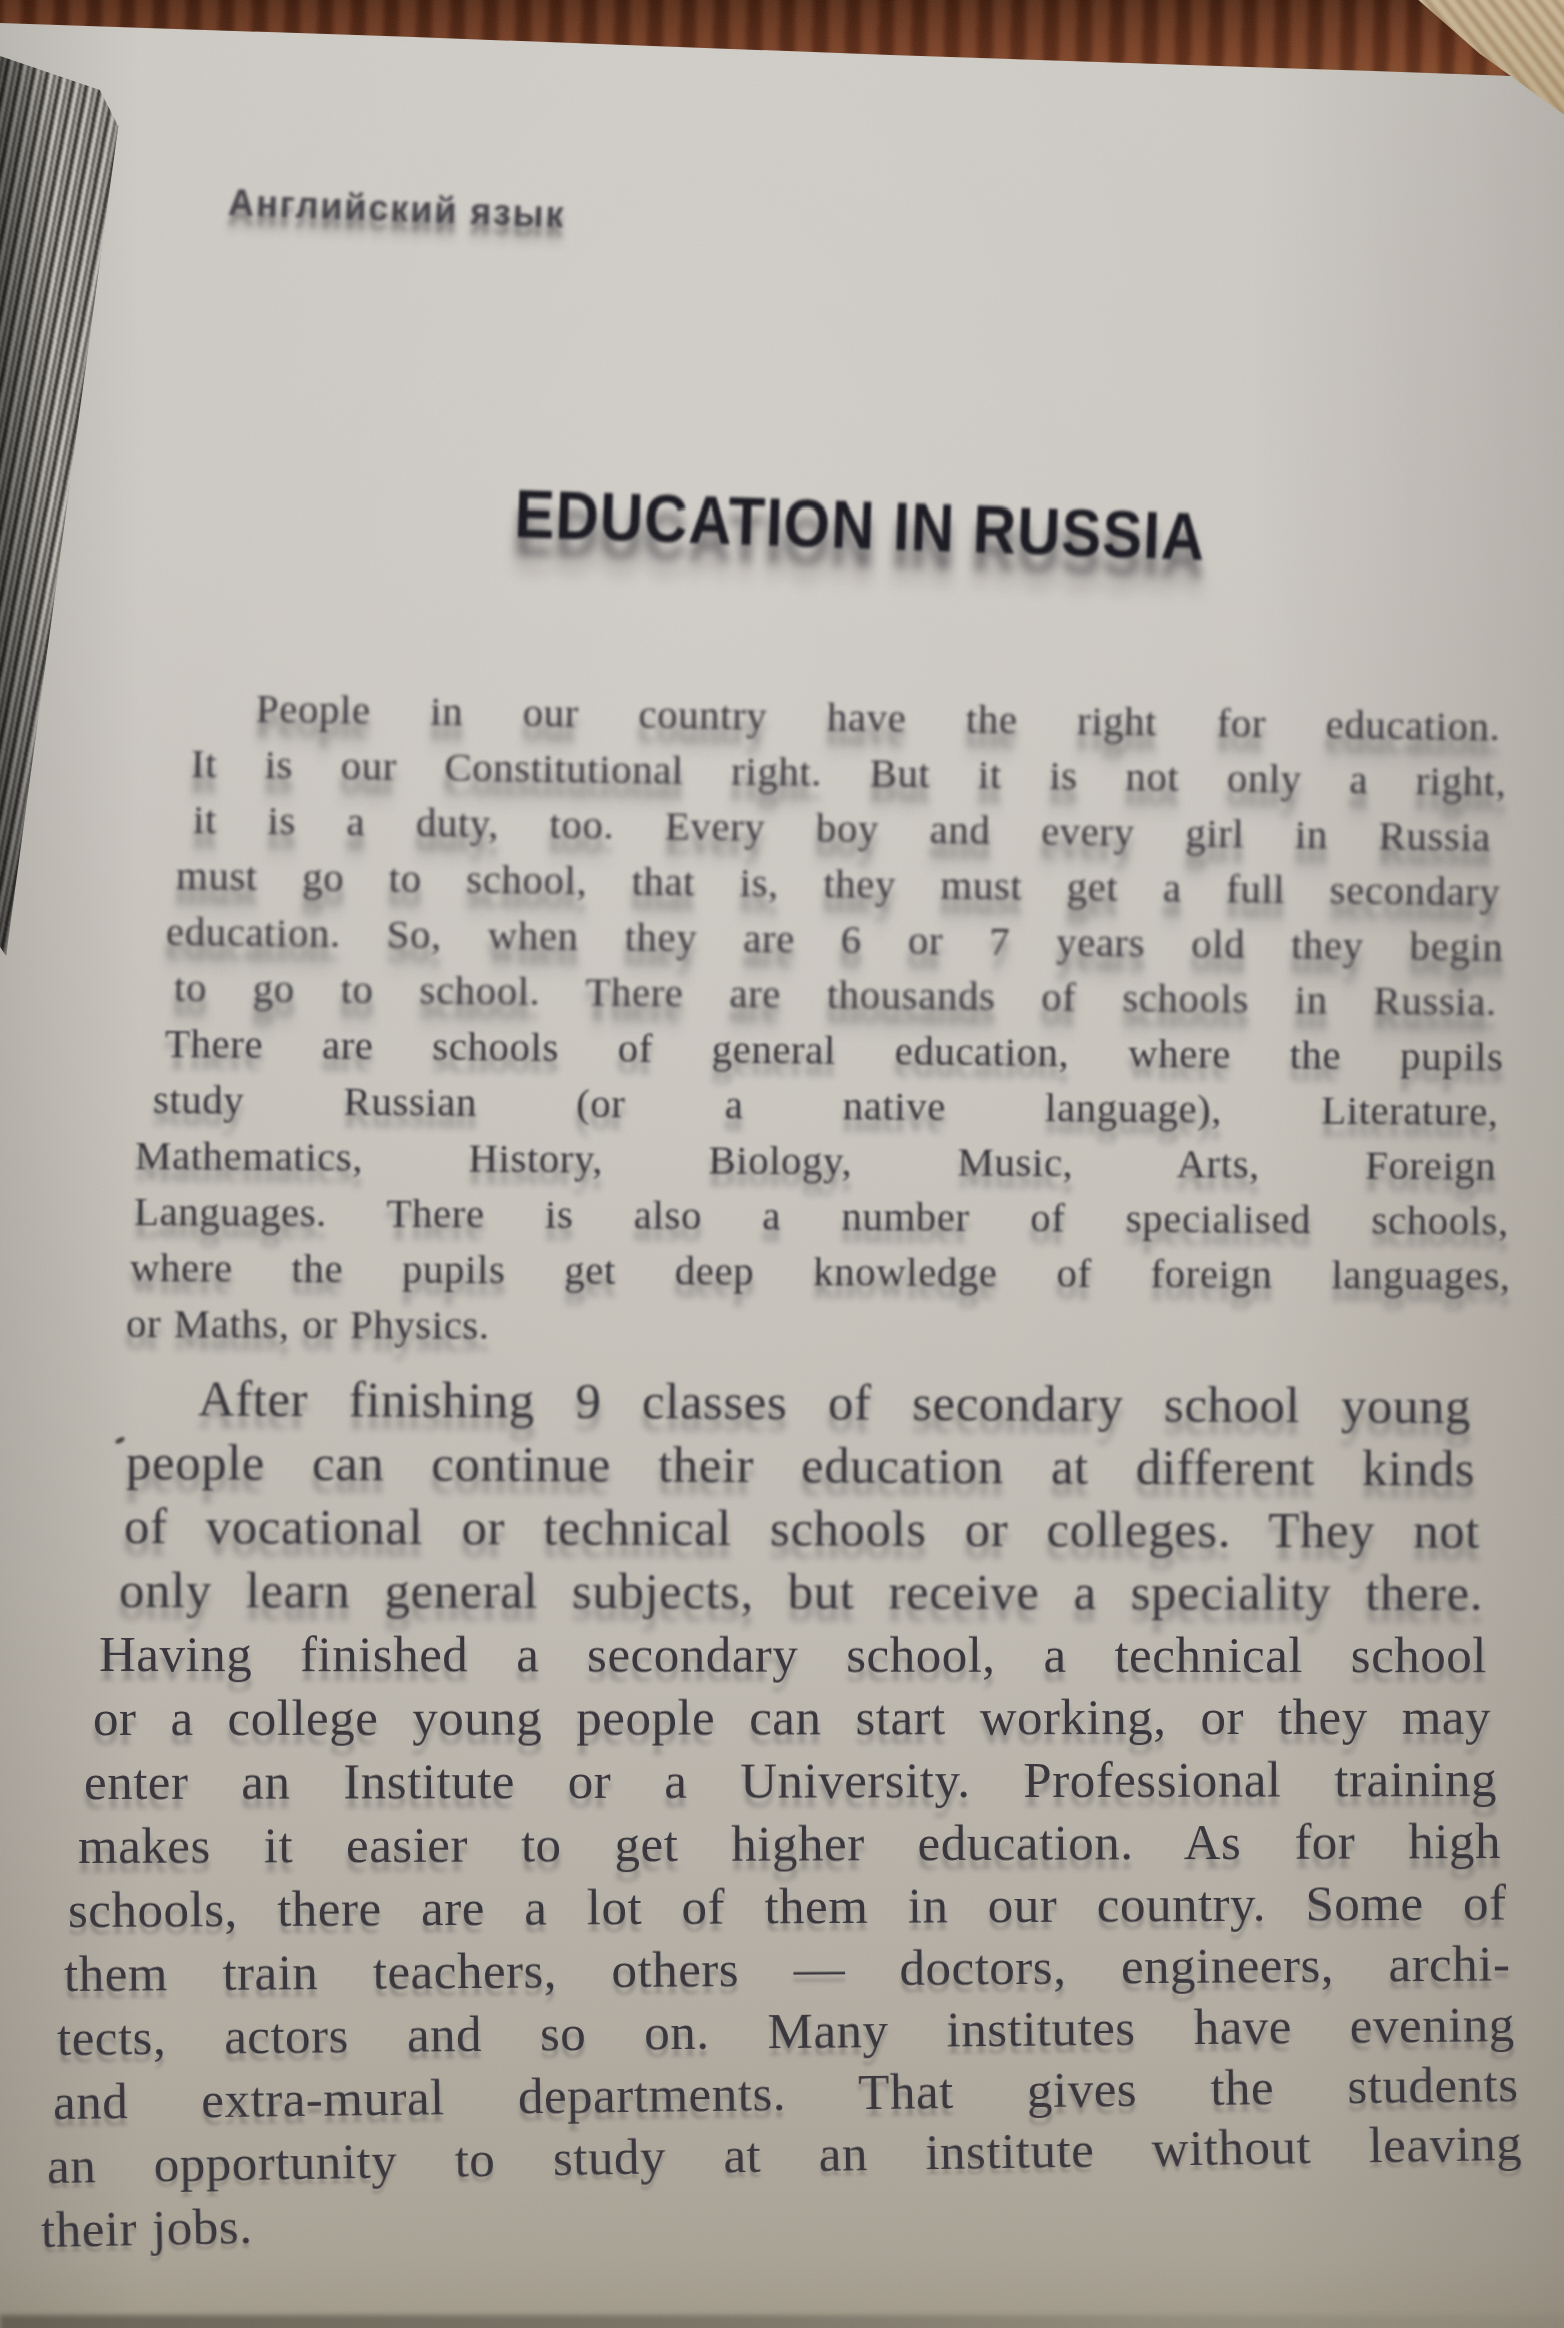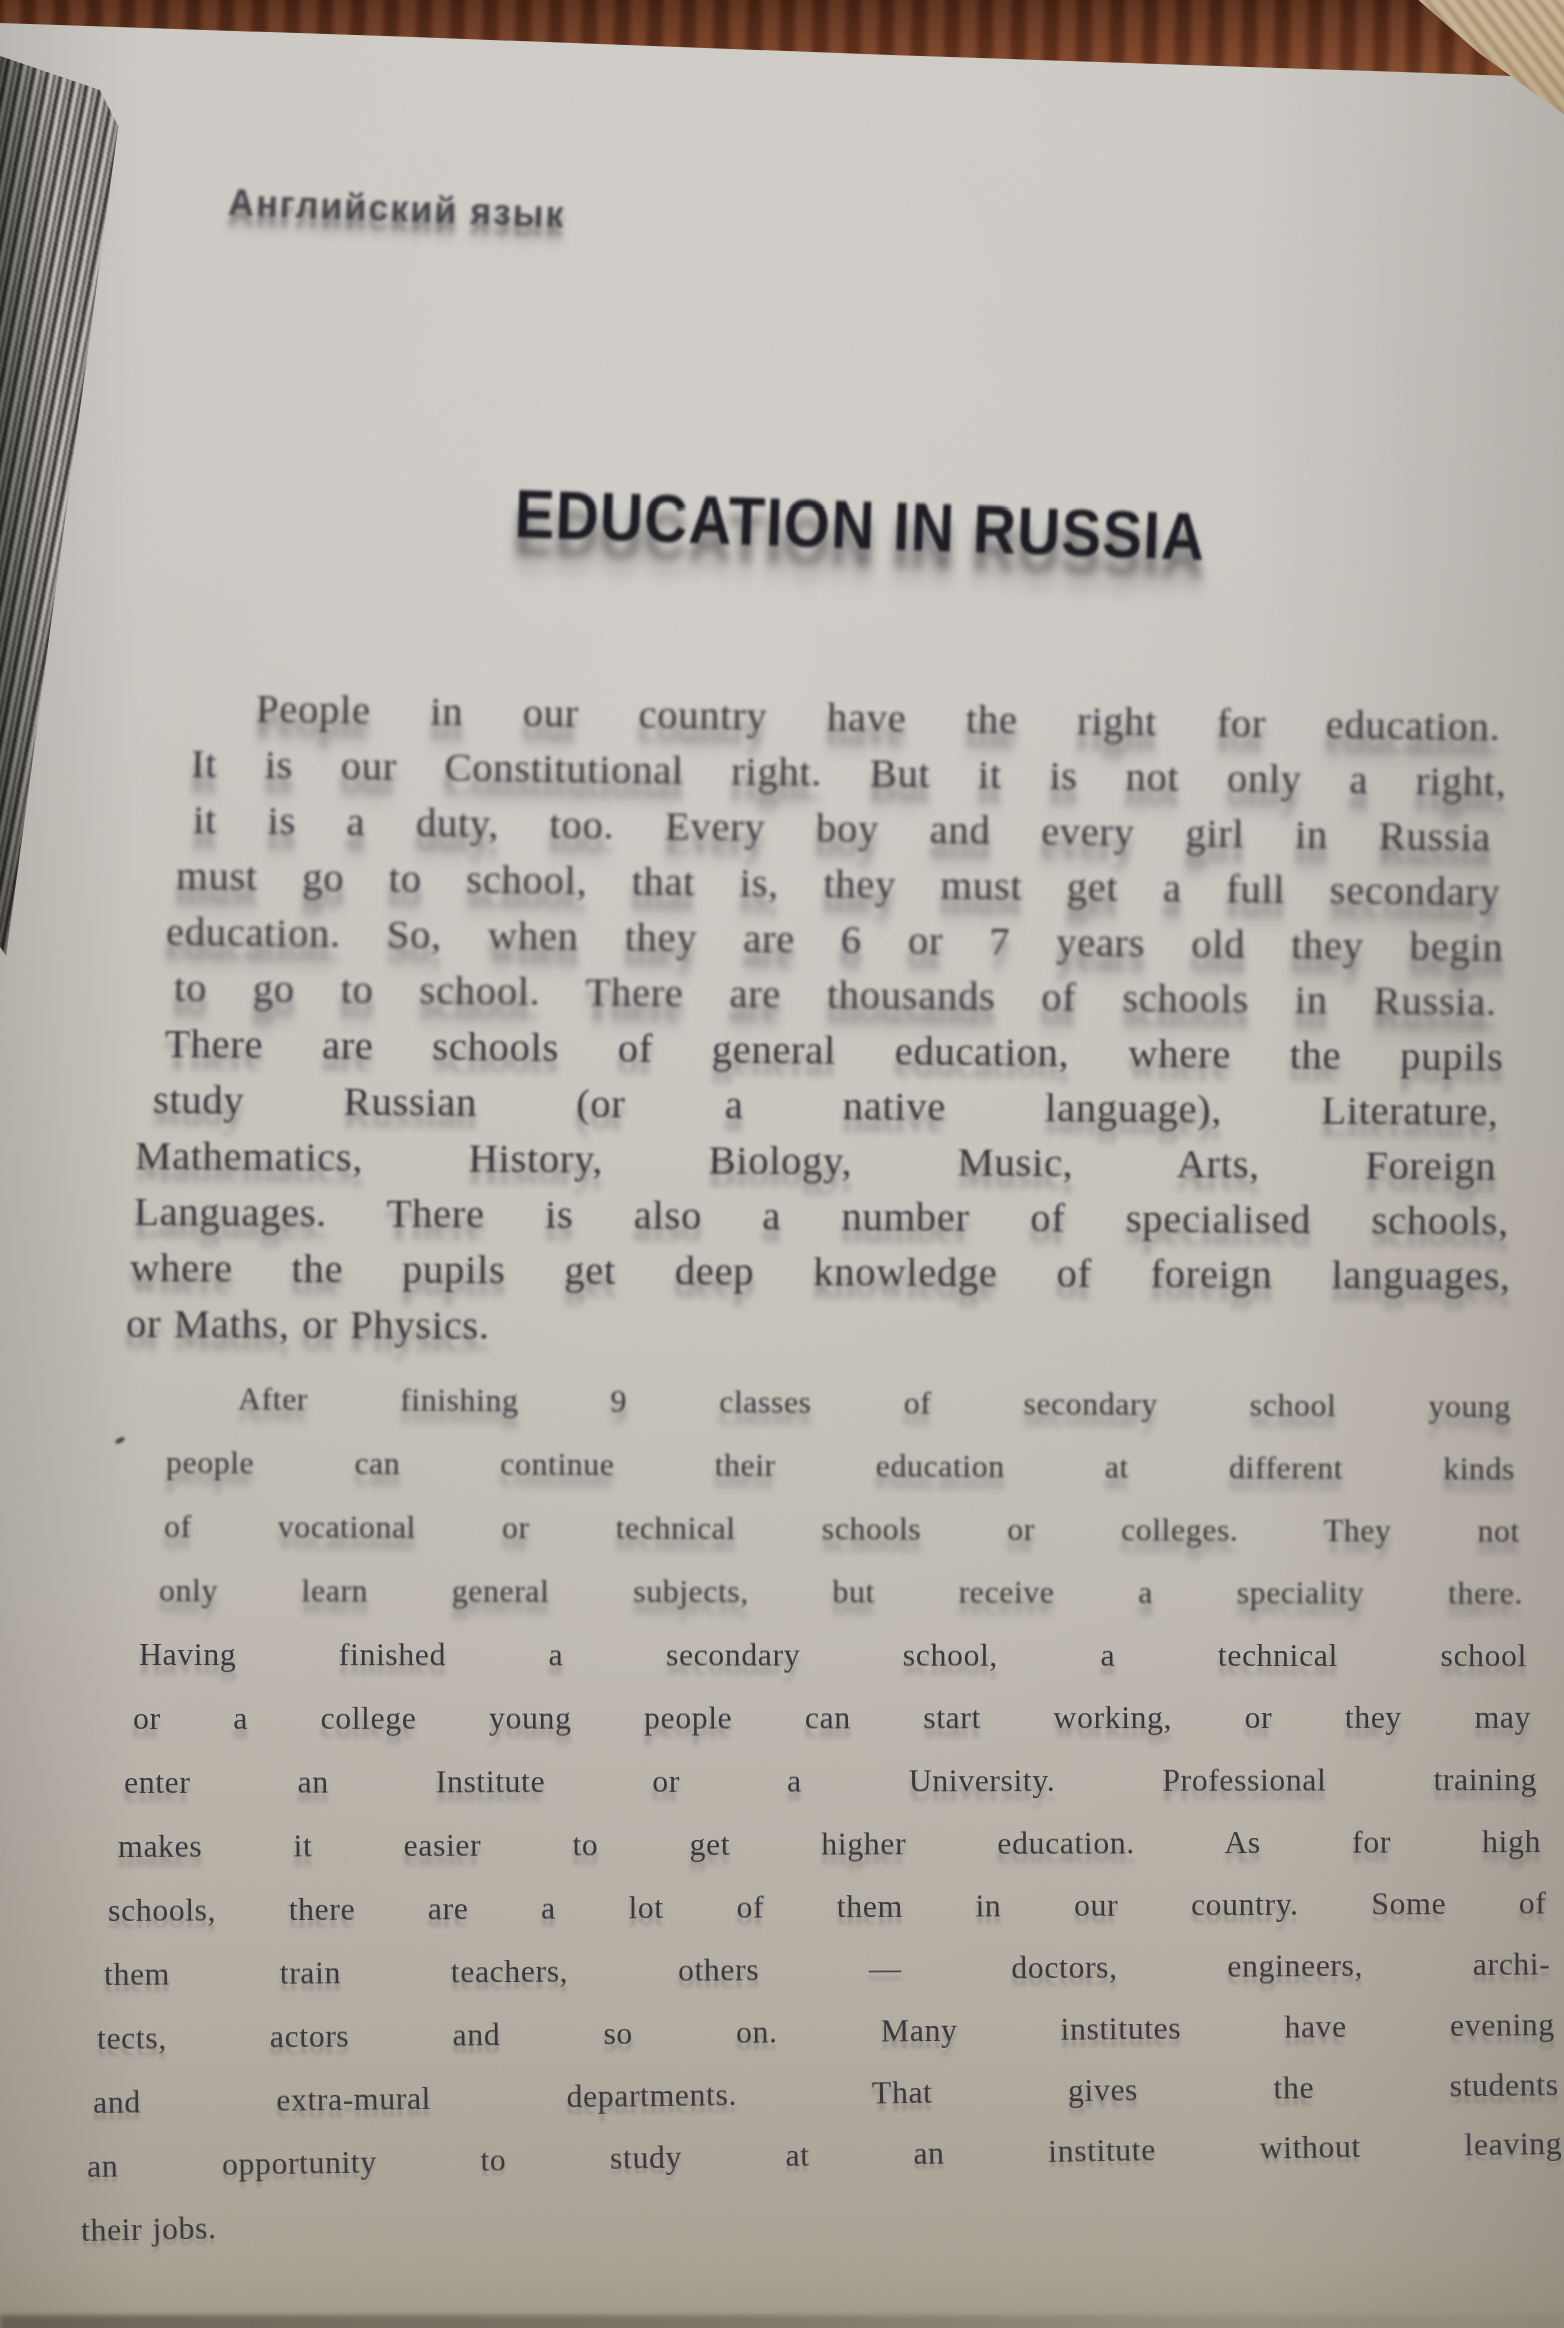--- a/index.html
+++ b/index.html
@@ -70,21 +70,21 @@
     font-family:"Liberation Sans", sans-serif;
     font-weight:bold;font-size:60px;letter-spacing:1px;
     color:#191820;text-align:center;white-space:nowrap;
     transform:rotate(1.9deg) scale(1,1.1);transform-origin:left top;
     filter:blur(1.3px);
     text-shadow:0 16.5px 8.7px rgba(28,27,34,0.5), 0 31px 15.5px rgba(28,27,34,0.2);
   }
 
   .para{position:absolute;color:#36343a;}
   .para1{left:116px;top:679px;width:1402px;font-size:41px;line-height:56px;}
-  .para2{left:39px;top:1366px;width:1485px;font-size:32px;line-height:64px;margin-left:40px;}
+  .para2{left:39px;top:1366px;width:1485px;font-size:51px;line-height:64px;}
   .line{
     text-align:justify;text-align-last:justify;
     word-spacing:1.9px;letter-spacing:0.5px;white-space:normal;
     margin-left:var(--ml,0px);margin-right:var(--mr,0px);
     transform:rotate(var(--rot,0deg));transform-origin:left center;
   }
   .line.indent{text-indent:70px;}
   .line.last{text-align-last:left;}
   
   .g1{filter:blur(1.5px); text-shadow:0 13.6px 7.8px rgba(40,40,46,0.5), 0 25px 11.6px rgba(40,40,46,0.18);}

